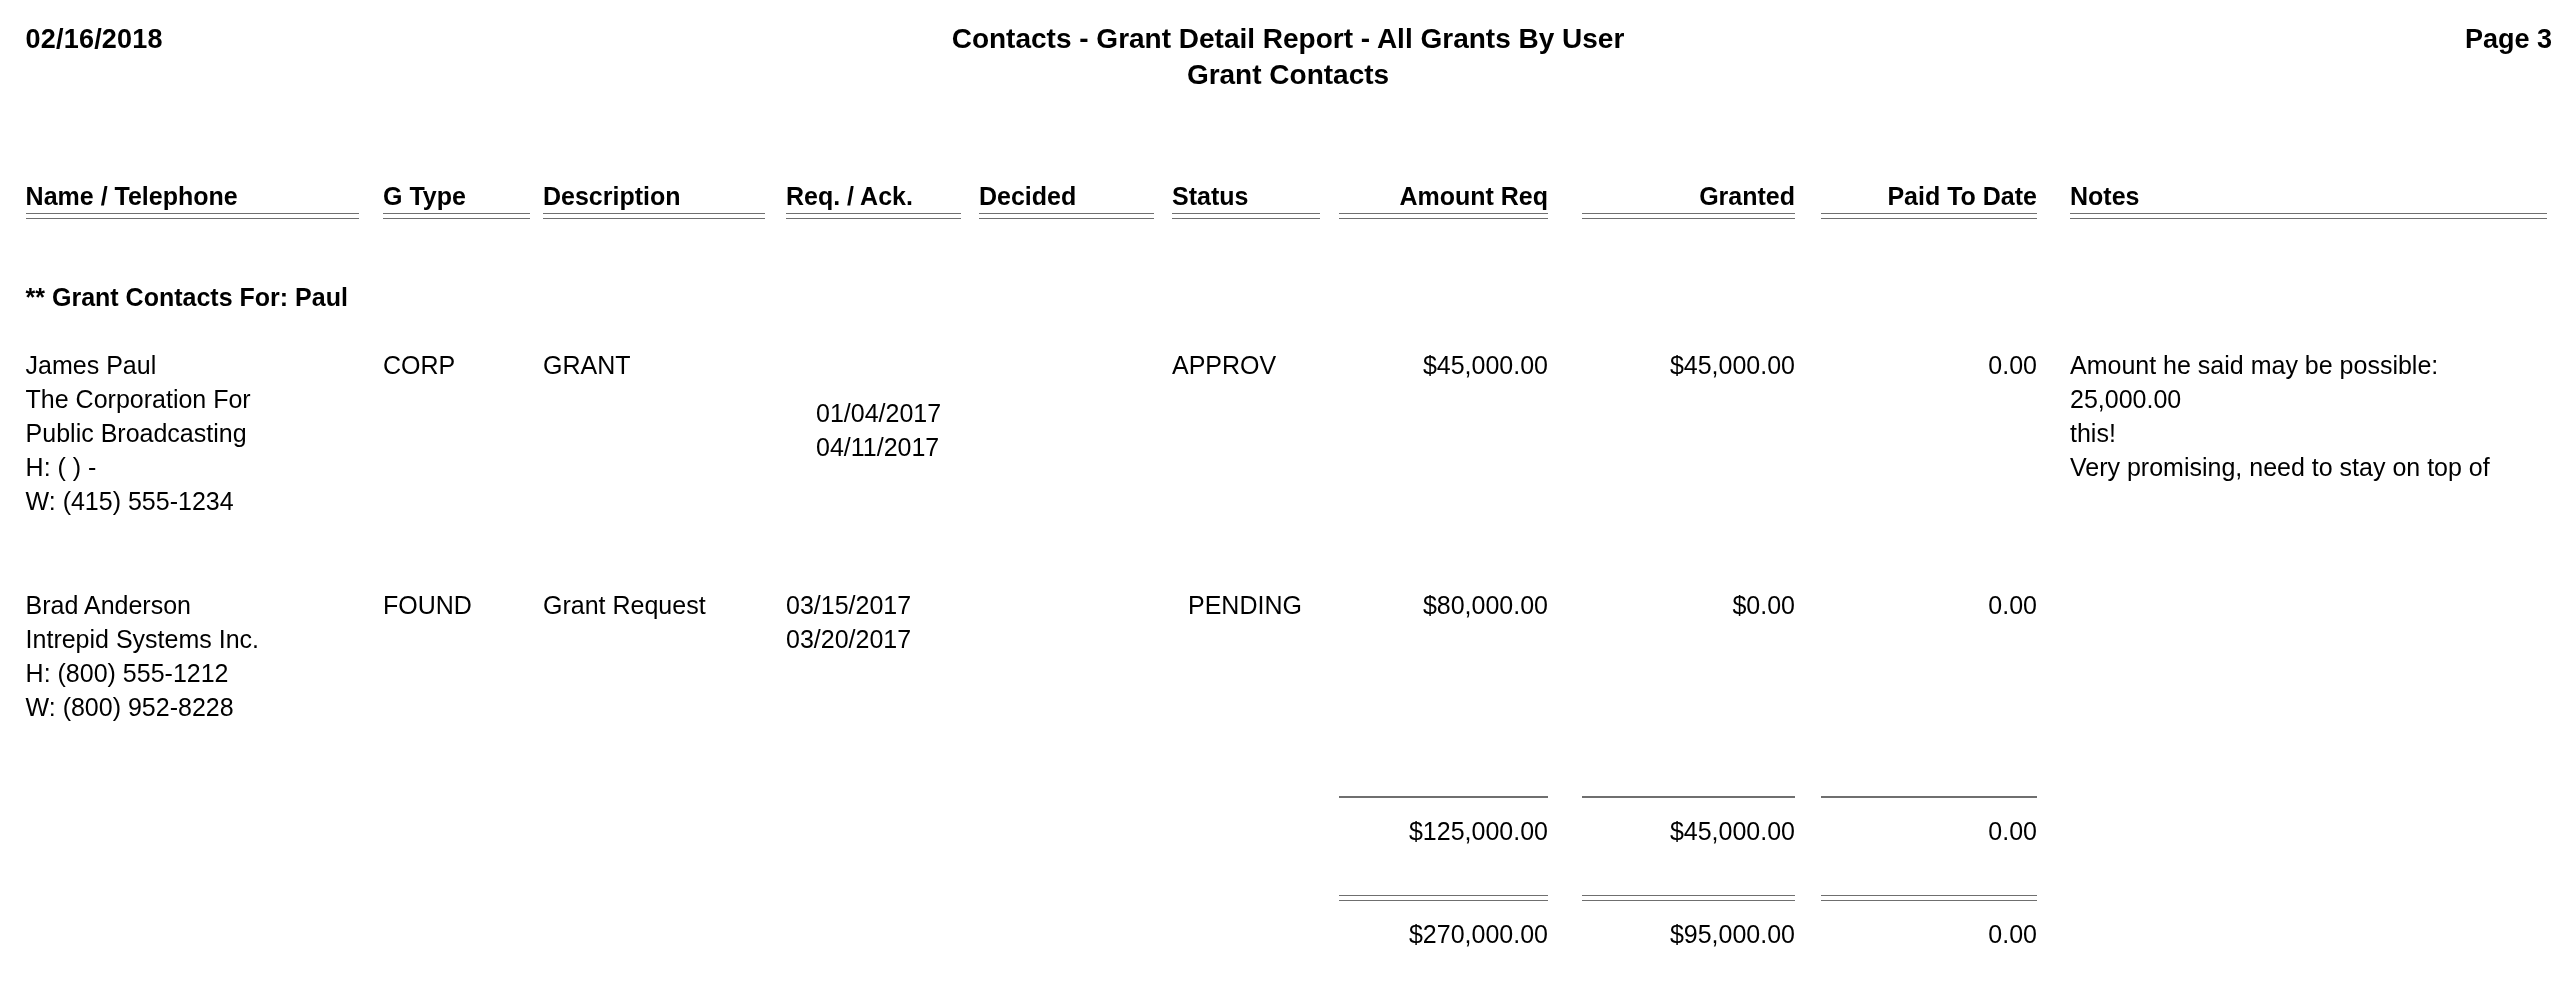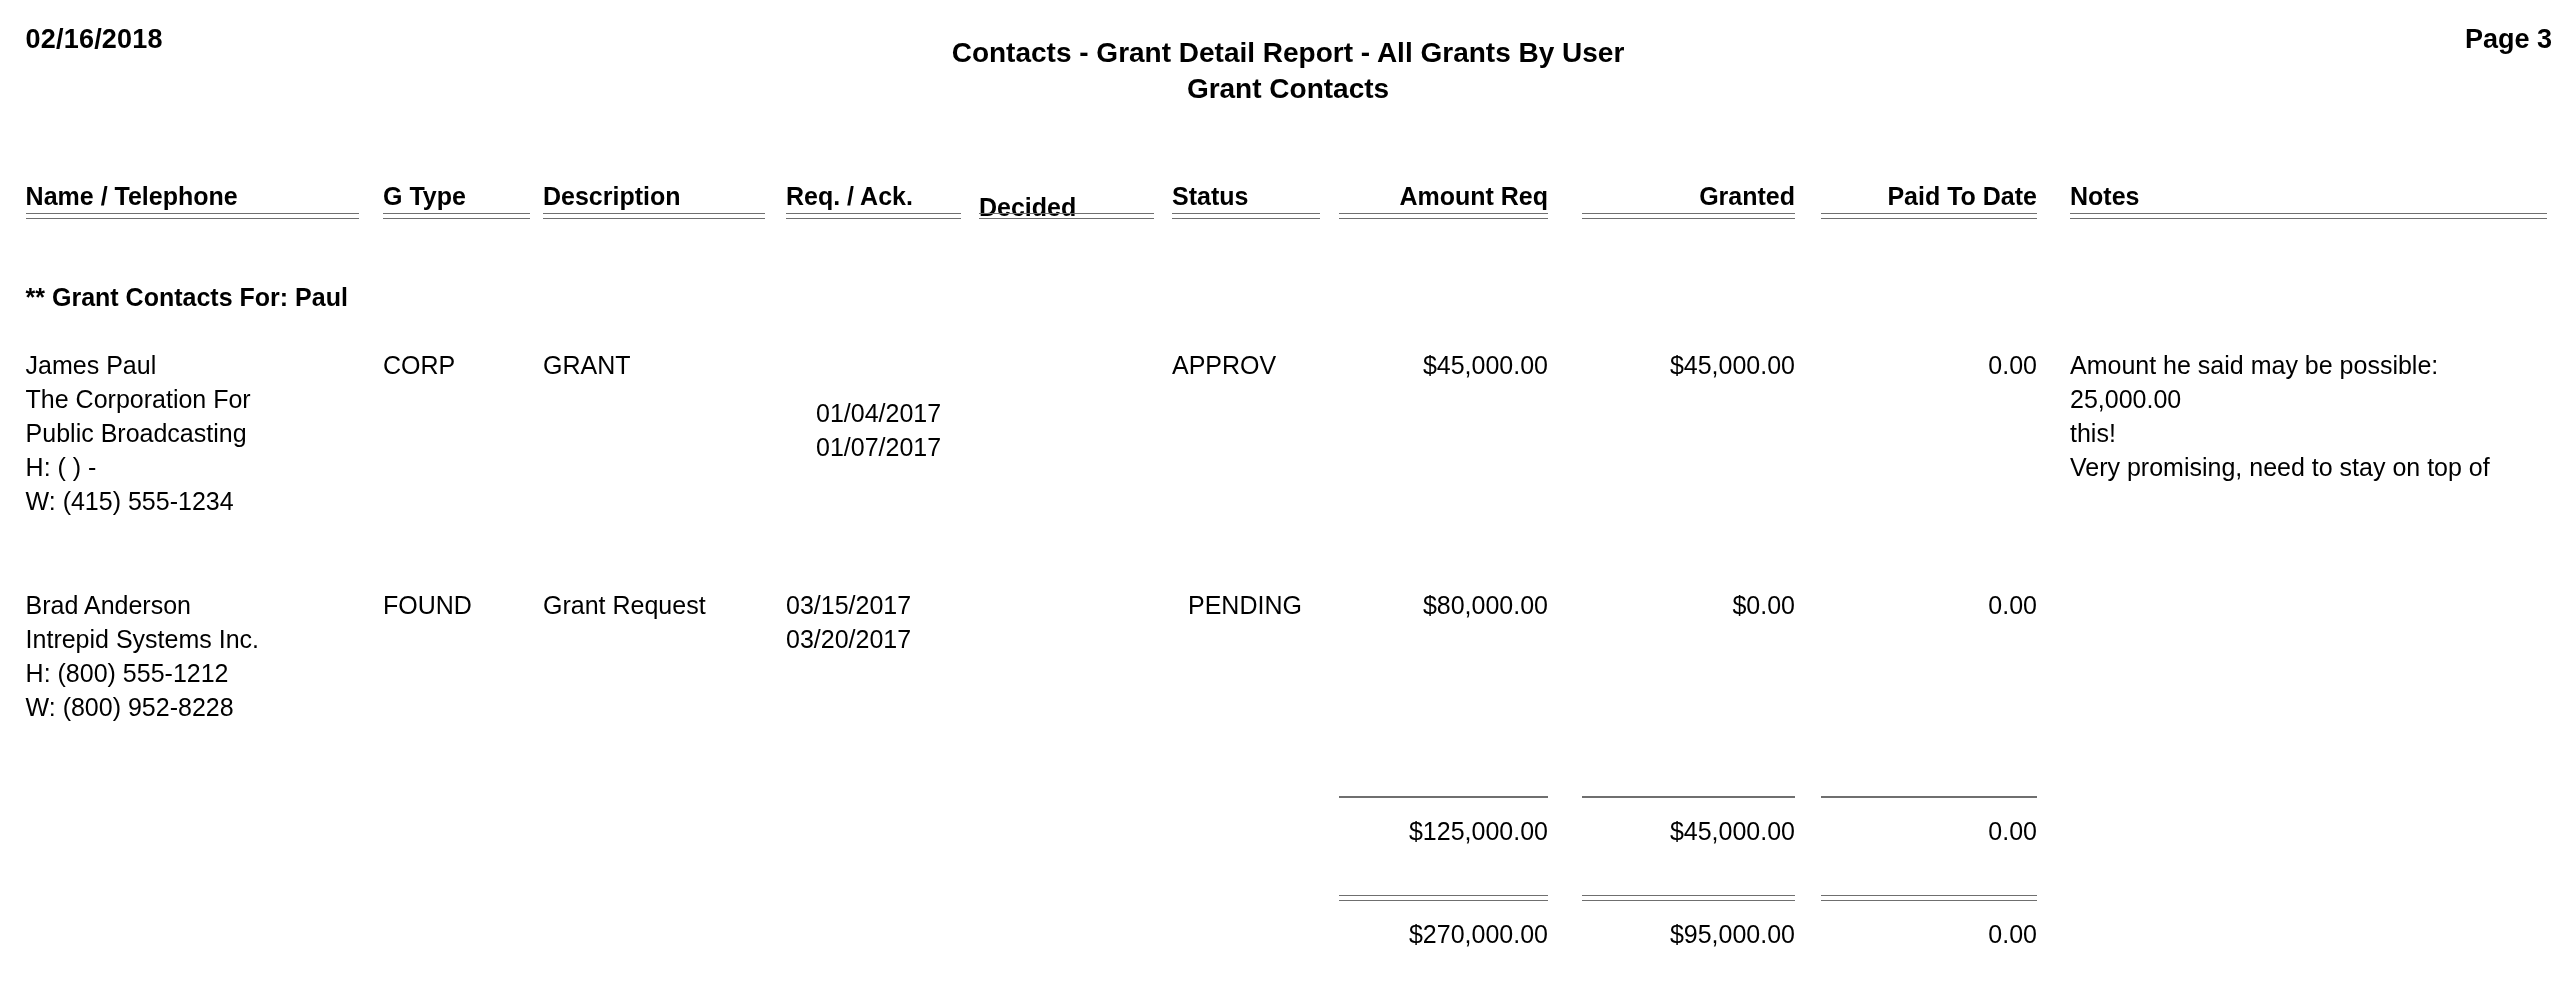--- a/index.html
+++ b/index.html
@@ -35,21 +35,20 @@
     left: 0;
     right: 0;
     top: 22px;
     text-align: center;
   }
   .report-title-line1 {
     font-size: 28px;
     font-weight: bold;
     line-height: 34px;
     white-space: nowrap;
-    margin-top: 14px;
   }
   .report-title-line2 {
     font-size: 28px;
     font-weight: bold;
     line-height: 34px;
     margin-top: 1.7px;
     white-space: nowrap;
   }
   .page-number {
     position: absolute;
@@ -131,21 +130,21 @@
     <div class="report-title-line1">Contacts - Grant Detail Report - All Grants By User</div>
     <div class="report-title-line2">Grant Contacts</div>
   </div>
 
   <div class="page-number">Page 3</div>
 
   <div class="col-head" style="left:25.6px;">Name / Telephone</div>
   <div class="col-head" style="left:383px;">G Type</div>
   <div class="col-head" style="left:543px;">Description</div>
   <div class="col-head" style="left:786px;">Req. / Ack.</div>
-  <div class="col-head" style="left:979px;margin-top:11px;">Decided</div>
+  <div class="col-head" style="left:979px;">Decided</div>
   <div class="col-head" style="left:1172px;">Status</div>
   <div class="col-head right" style="left:1339px; width:209px;">Amount Req</div>
   <div class="col-head right" style="left:1582px; width:213px;">Granted</div>
   <div class="col-head right" style="left:1821px; width:216px;">Paid To Date</div>
   <div class="col-head" style="left:2070px;">Notes</div>
 
   <div class="rule-double" style="left:25.6px;   width:333px; top:213px;"></div>
   <div class="rule-double" style="left:383px;  width:147px; top:213px;"></div>
   <div class="rule-double" style="left:543px;  width:222px; top:213px;"></div>
   <div class="rule-double" style="left:786px;  width:175px; top:213px;"></div>
@@ -162,21 +161,21 @@
     <span class="line">James Paul</span>
     <span class="line">The Corporation For</span>
     <span class="line">Public Broadcasting</span>
     <span class="line">H: (  )     -</span>
     <span class="line">W: (415) 555-1234</span>
   </div>
   <div class="cell" style="left:383px; top:348px;">CORP</div>
   <div class="cell" style="left:543px; top:348px;">GRANT</div>
   <div class="cell" style="left:816px; top:348px;margin-top:48px;">
     <span class="line">01/04/2017</span>
-    <span class="line">01/07/2017</span>
+    <span class="line">04/11/2017</span>
   </div>
   <div class="cell" style="left:979px; top:348px;"></div>
   <div class="cell" style="left:1172px; top:348px;">APPROV</div>
   <div class="cell right" style="left:1339px; width:209px; top:348px;">$45,000.00</div>
   <div class="cell right" style="left:1582px; width:213px; top:348px;">$45,000.00</div>
   <div class="cell right" style="left:1821px; width:216px; top:348px;">0.00</div>
   <div class="cell" style="left:2070px; top:348px; width:486px;">
     <span class="line">Amount he said may be possible:</span>
     <span class="line">25,000.00</span>
     <span class="line">this!</span>

